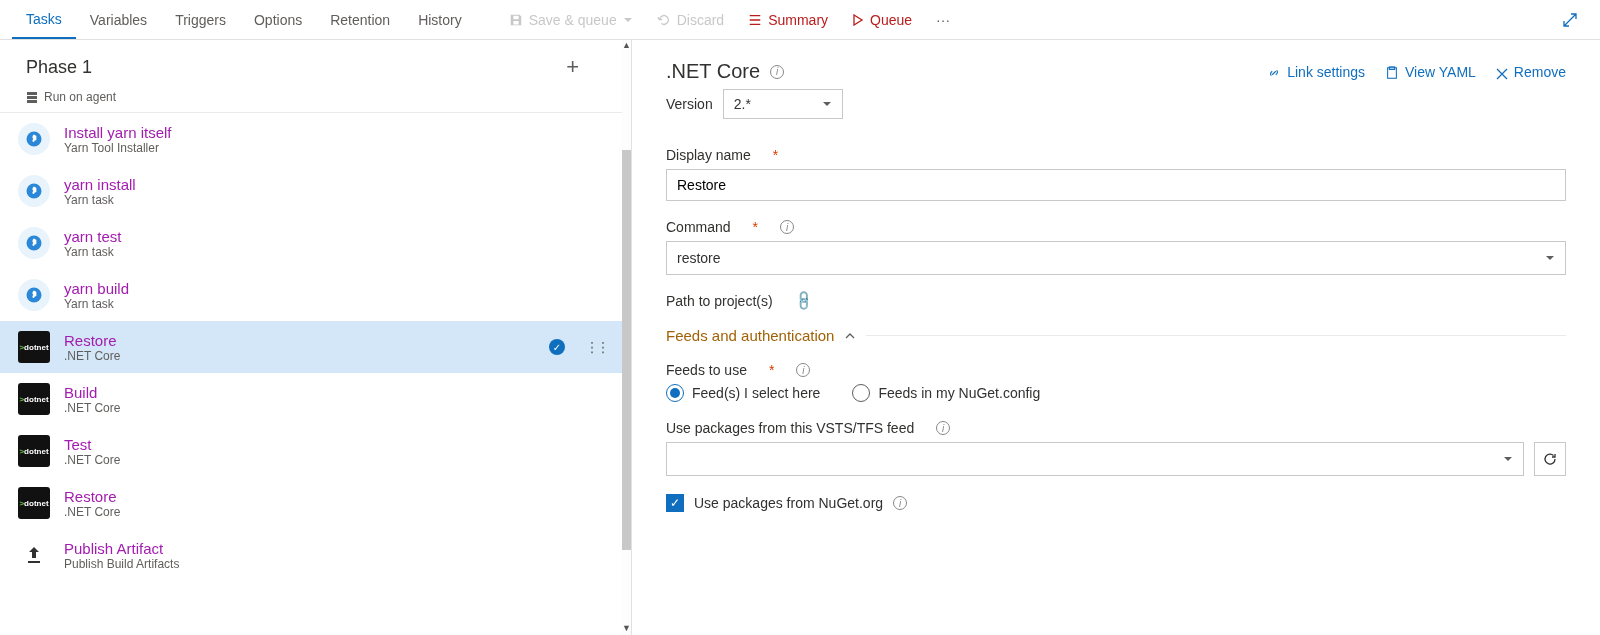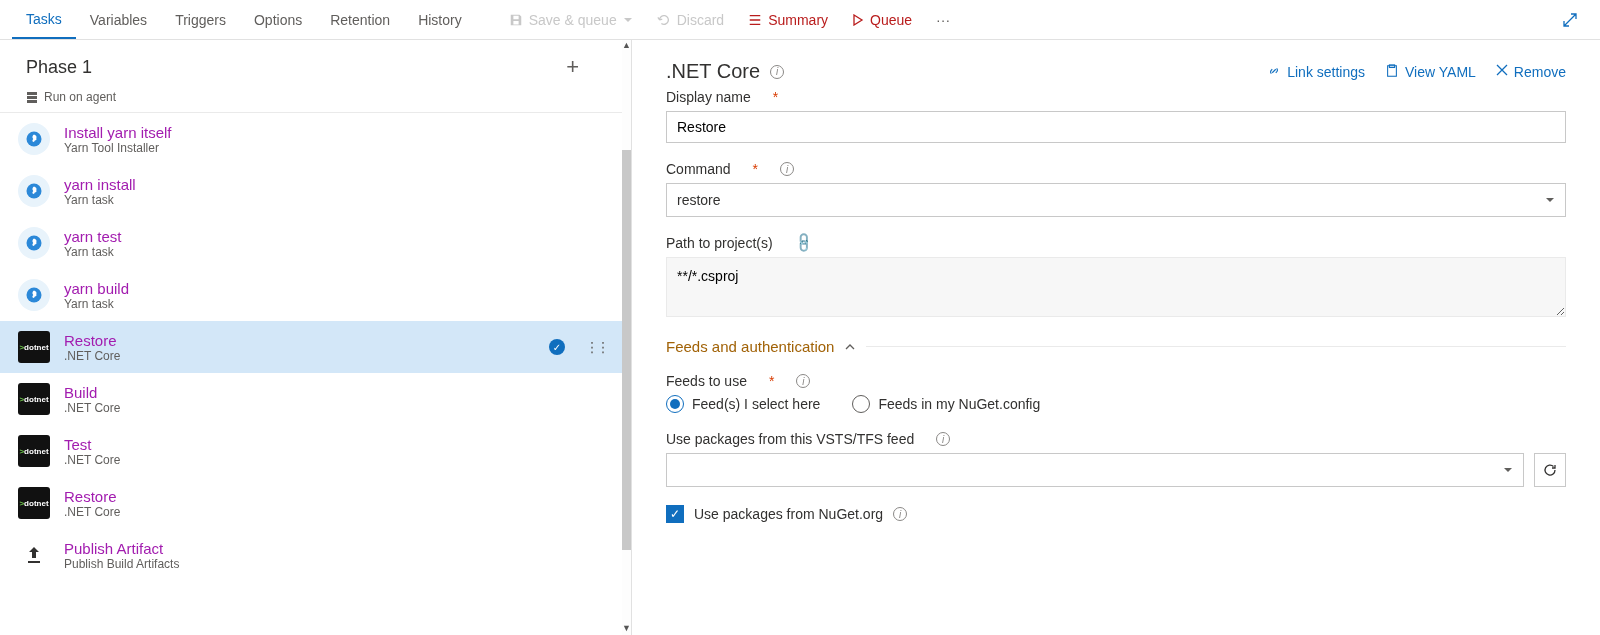--- a/index.html
+++ b/index.html
@@ -40,21 +40,21 @@
 .task-name { font-size: 15px; color: #a21caf; }
 .task-sub { font-size: 12px; color: #605e5c; }
 .task-check { width:16px; height:16px; border-radius:50%; background:#107c10; color:#fff; display:flex; align-items:center; justify-content:center; font-size:10px; margin-left:auto; }
 .task-check.blue{ background:#106ebe;}
 .grab { color:#605e5c; font-size:14px; padding:0 6px; cursor:grab; letter-spacing:-3px;}
 
 .right { flex:1; padding: 20px 34px 0 34px; overflow-y:auto; position:relative;}
 .right-header { display:flex; align-items:center; justify-content:space-between; margin-bottom:6px;}
 .panel-title { font-size: 20px; color: #323130; display:flex; align-items:center; gap:10px;}
 .header-actions { display:flex; gap:20px;}
-.act { display:flex; align-items:flex-start; gap:6px; color:#106ebe; cursor:pointer; font-size:14px;}
+.act { display:flex; align-items:flex-end; gap:6px; color:#106ebe; cursor:pointer; font-size:14px;}
 .version-row { display:flex; align-items:center; gap:10px; margin-bottom:28px;}
 .version-label { font-size:14px; color:#323130;}
 .select { border:1px solid #c8c8c8; display:flex; align-items:center; justify-content:space-between; padding:0 10px; height:30px; cursor:pointer; background:#fff; }
 .select.small{ width:120px;}
 .select.wide{ width:100%;}
 
 .field-group { margin-bottom: 18px; display:block;}
 .field-label { font-size: 14px; color: #323130; margin-bottom: 6px; display:flex; align-items:center; gap:22px;}
 .req { color:#d83b01;}
 .txt-input { width:100%; border:1px solid #c8c8c8; padding: 7px 10px; font-size:14px; background:#fff; }
@@ -284,20 +284,31 @@
         <div class="act">
           <span>
               <svg width="12" height="12" viewBox="0 0 12 12">
                 <path stroke="currentColor" stroke-width="1.3" d="M1 1l10 10M11 1L1 11"></path>
               </svg>
             </span>
           <span>Remove</span>
         </div>
       </div>
     </div>
+    <div class="version-row">
+      <span class="version-label">Version</span>
+      <div class="select small">
+        <span>2.*</span>
+        <span>
+            <svg width="10" height="10" viewBox="0 0 10 10">
+              <path fill="#605e5c" d="M1 3l4 4 4-4z"></path>
+            </svg>
+          </span>
+      </div>
+    </div>
 
     <div class="field-group">
       <div class="field-label">
         <span>Display name</span>
           <span class="req">*</span>
       </div>
       <input class="txt-input" value="Restore" style="">
     </div>
 
     <div class="field-group">
@@ -314,21 +325,20 @@
             </svg>
           </span>
       </div>
     </div>
 
     <div class="field-group">
       <div class="field-label">
         <span>Path to project(s)</span>
         <span class="link-icon">🔗</span>
       </div>
-      <textarea class="textarea" style="">**/*.csproj</textarea>
     </div>
 
     <div class="section-header">
       <span>Feeds and authentication</span>
       <span>
           <svg width="12" height="12" viewBox="0 0 12 12">
             <path fill="none" stroke="#605e5c" stroke-width="1.3" d="M2 8l4-4 4 4"></path>
           </svg>
         </span>
       <div class="section-line"></div>

